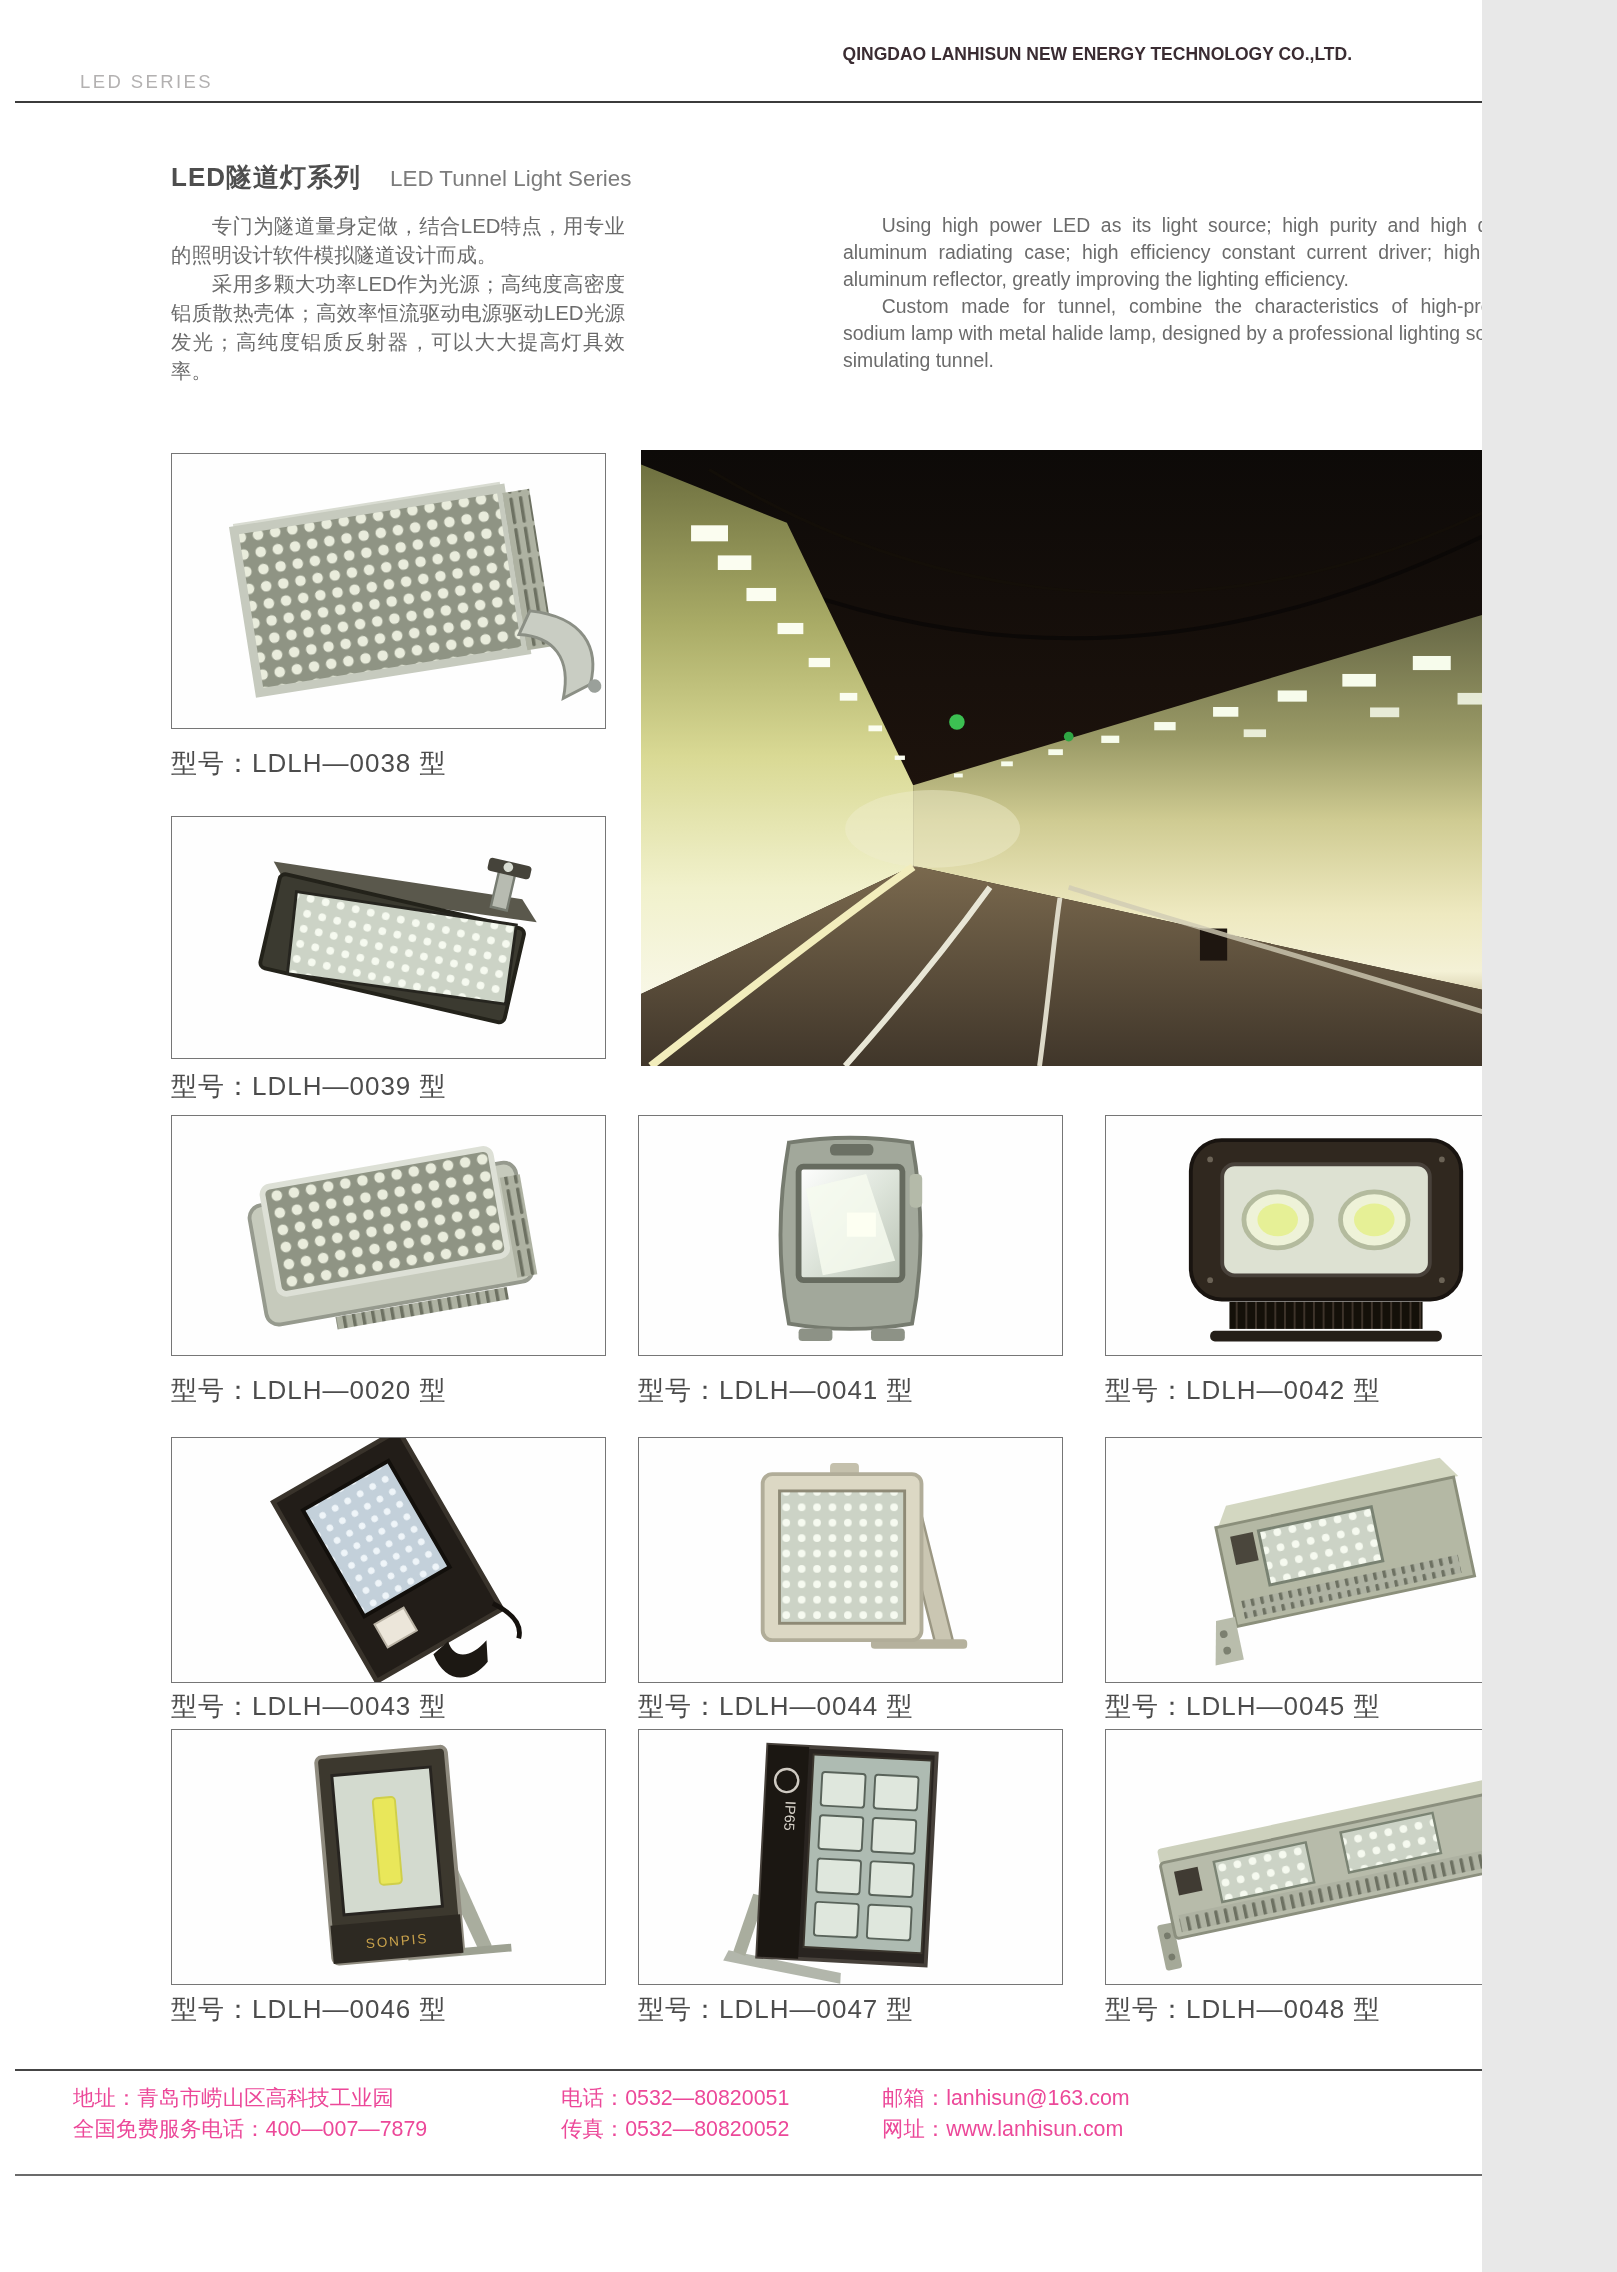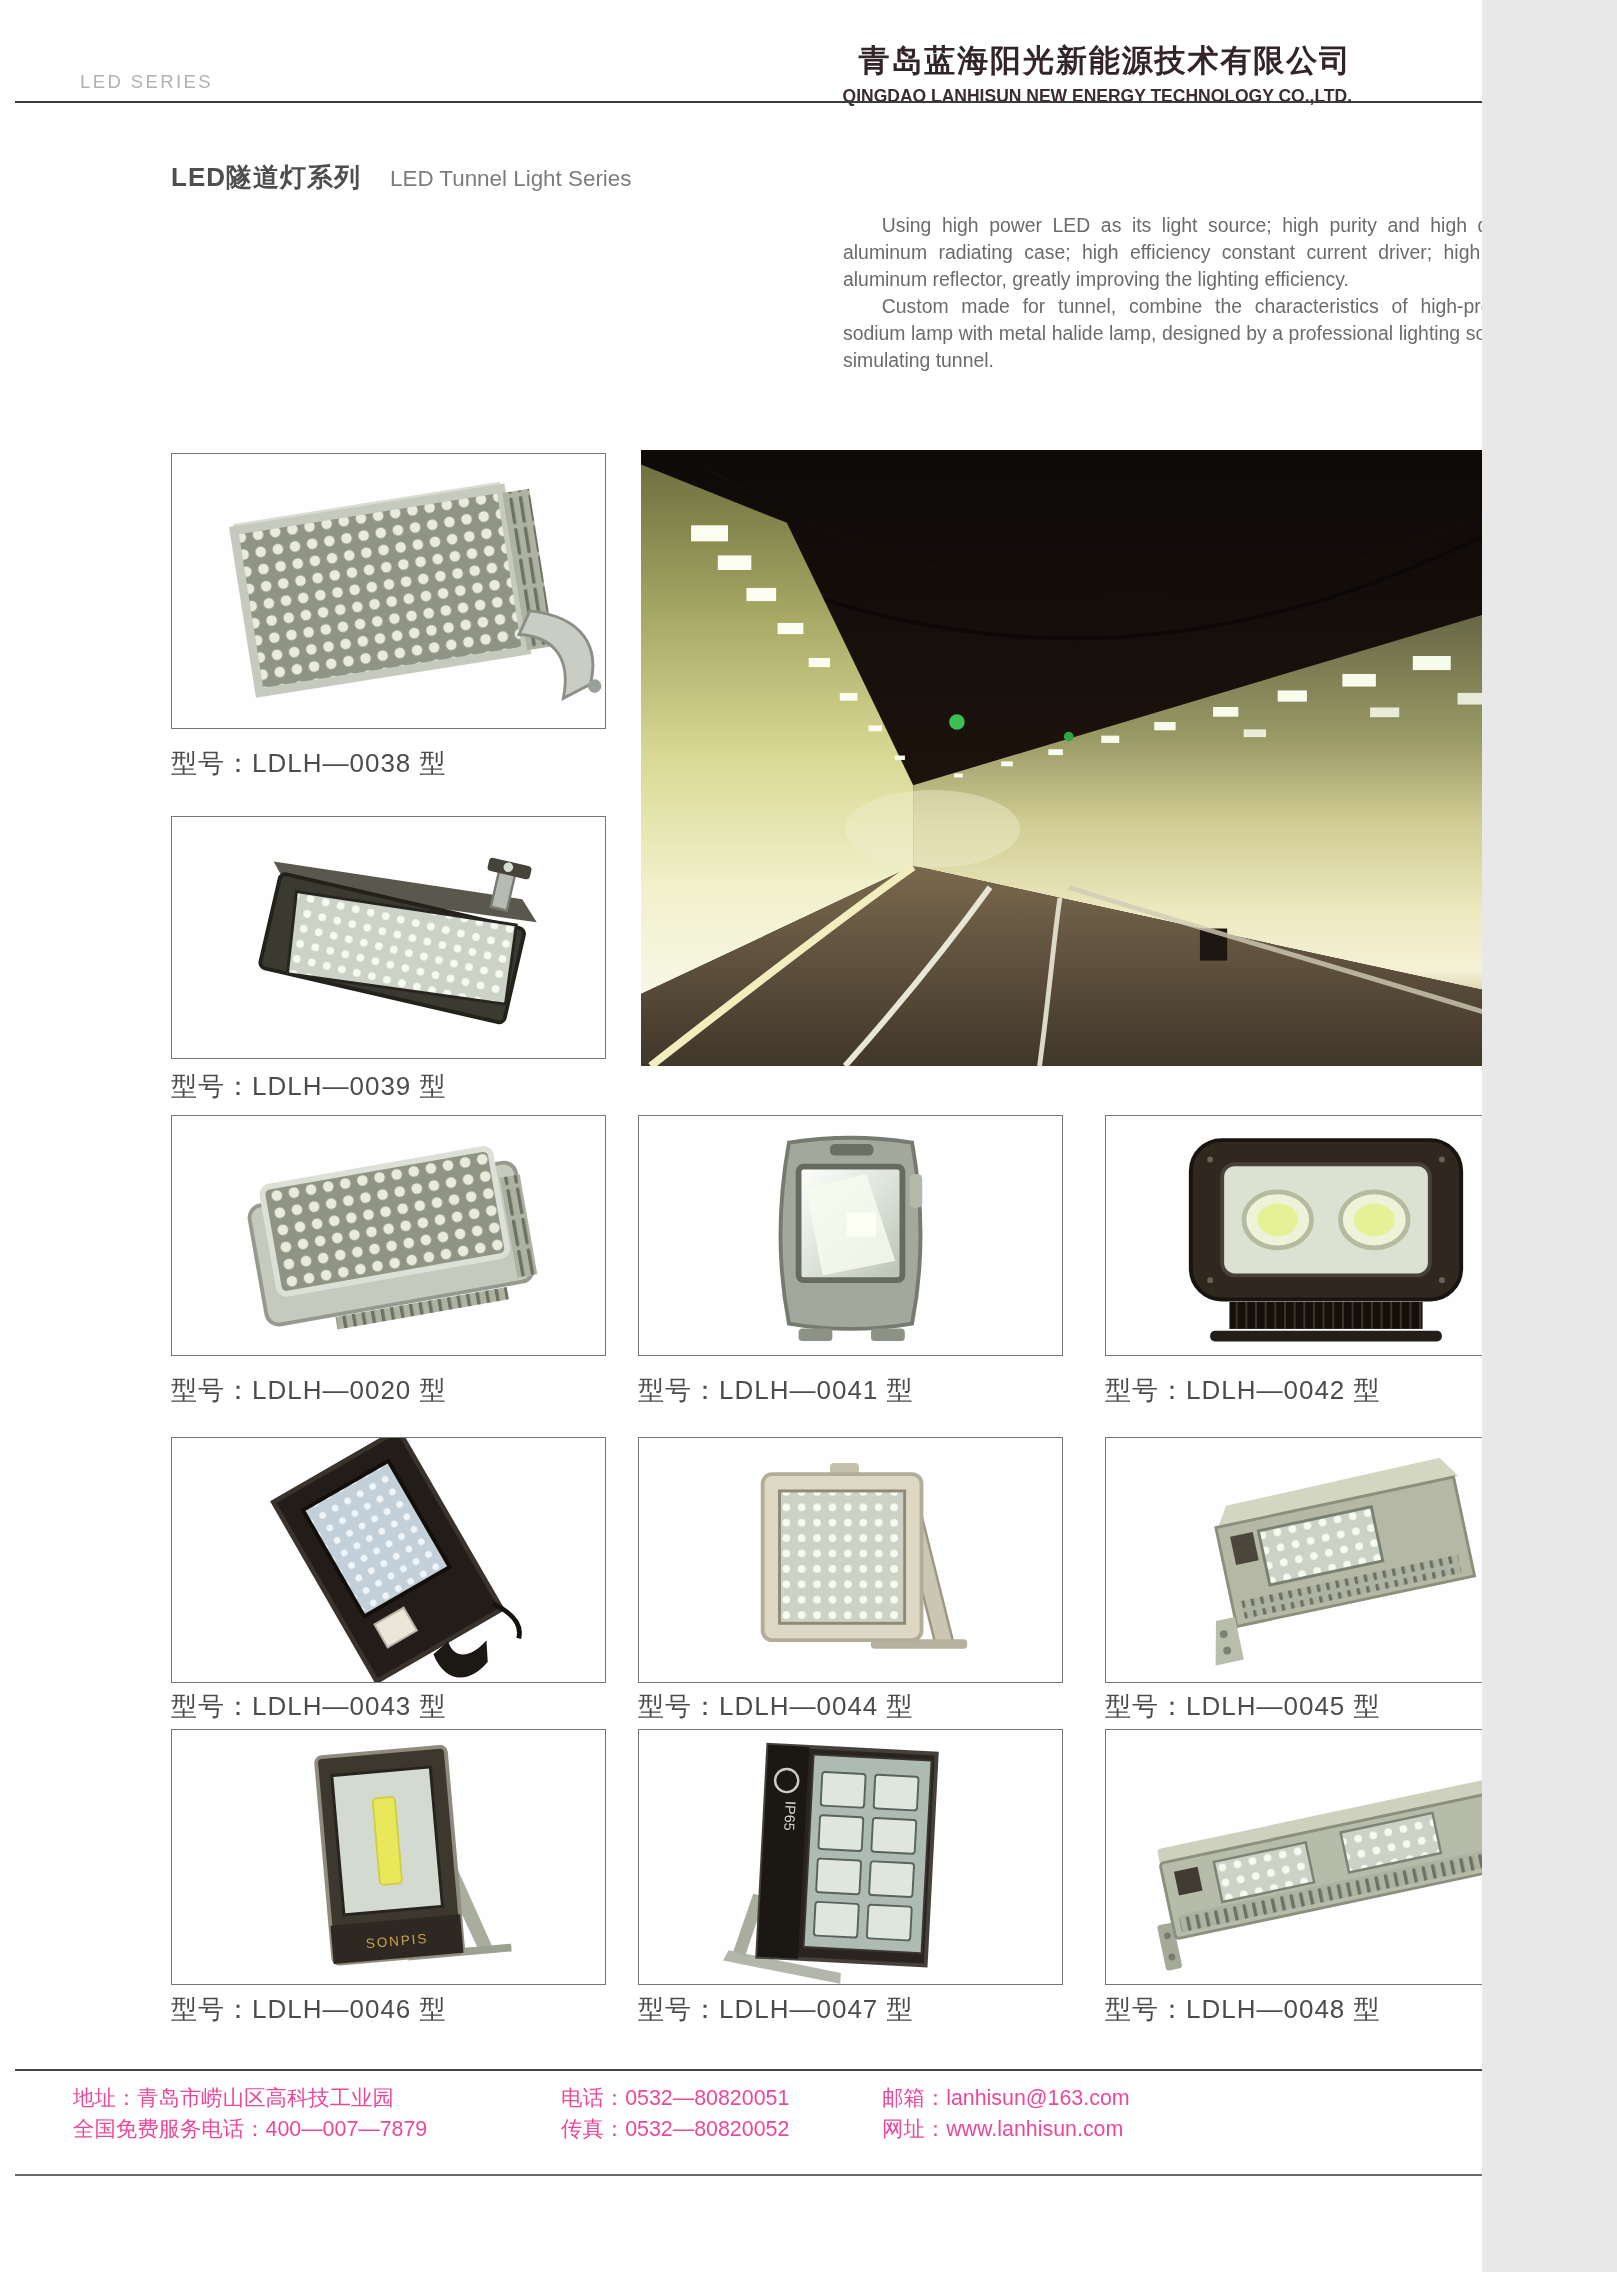--- a/index.html
+++ b/index.html
@@ -85,32 +85,35 @@
       <stop offset="0" stop-color="#2a1a10"></stop>
         <stop offset="1" stop-color="#0d0a08"></stop>
     </linearGradient>
   </defs>
 </svg>
 
 <div class="page">
 
   <div class="hdr-series">LED SERIES</div>
   <div class="hdr-co">
-    <div class="co-cn">青岛蓝海阳光新能源技术有限公司</div>
     <div class="co-en">QINGDAO LANHISUN NEW ENERGY TECHNOLOGY CO.,LTD.</div>
   </div>
   <svg class="logo" viewBox="0 0 106 170">
     <polygon points="53,2 104,40 104,130 53,168 2,130 2,40" fill="#33222b" stroke="#1d1218" stroke-width="3"></polygon>
     <path d="M34 44 L74 44 L74 70 L52 70 L52 82 L34 82 Z" fill="#ffffff"></path>
     <path d="M72 88 L72 126 L32 126 L32 100 L54 100 L54 88 Z" fill="#ffffff"></path>
   </svg>
   <div class="hdr-rule"></div>
 
   <div class="title-row">
     <span class="t-cn">LED隧道灯系列</span><span class="t-en">LED Tunnel Light Series</span>
+  </div>
+  <div class="desc desc-cn">
+    <p>专门为隧道量身定做，结合LED特点，用专业的照明设计软件模拟隧道设计而成。</p>
+    <p>采用多颗大功率LED作为光源；高纯度高密度铝质散热壳体；高效率恒流驱动电源驱动LED光源发光；高纯度铝质反射器，可以大大提高灯具效率。</p>
   </div>
   <div class="desc desc-en">
     <p>Using high power LED as its light source; high purity and high density aluminum radiating case; high efficiency constant current driver; high purity aluminum reflector, greatly improving the lighting efficiency.</p>
     <p>Custom made for tunnel, combine the characteristics of high-pressure sodium lamp with metal halide lamp, designed by a professional lighting software simulating tunnel.</p>
   </div>
 
   <div class="pbox" style="left:171px;top:453px;width:435px;height:276px">
     <svg viewBox="0 0 895 568">
       <g transform="rotate(-9 450 280)">
         <rect x="150" y="96" width="560" height="22" fill="#d9dcd2"></rect>

